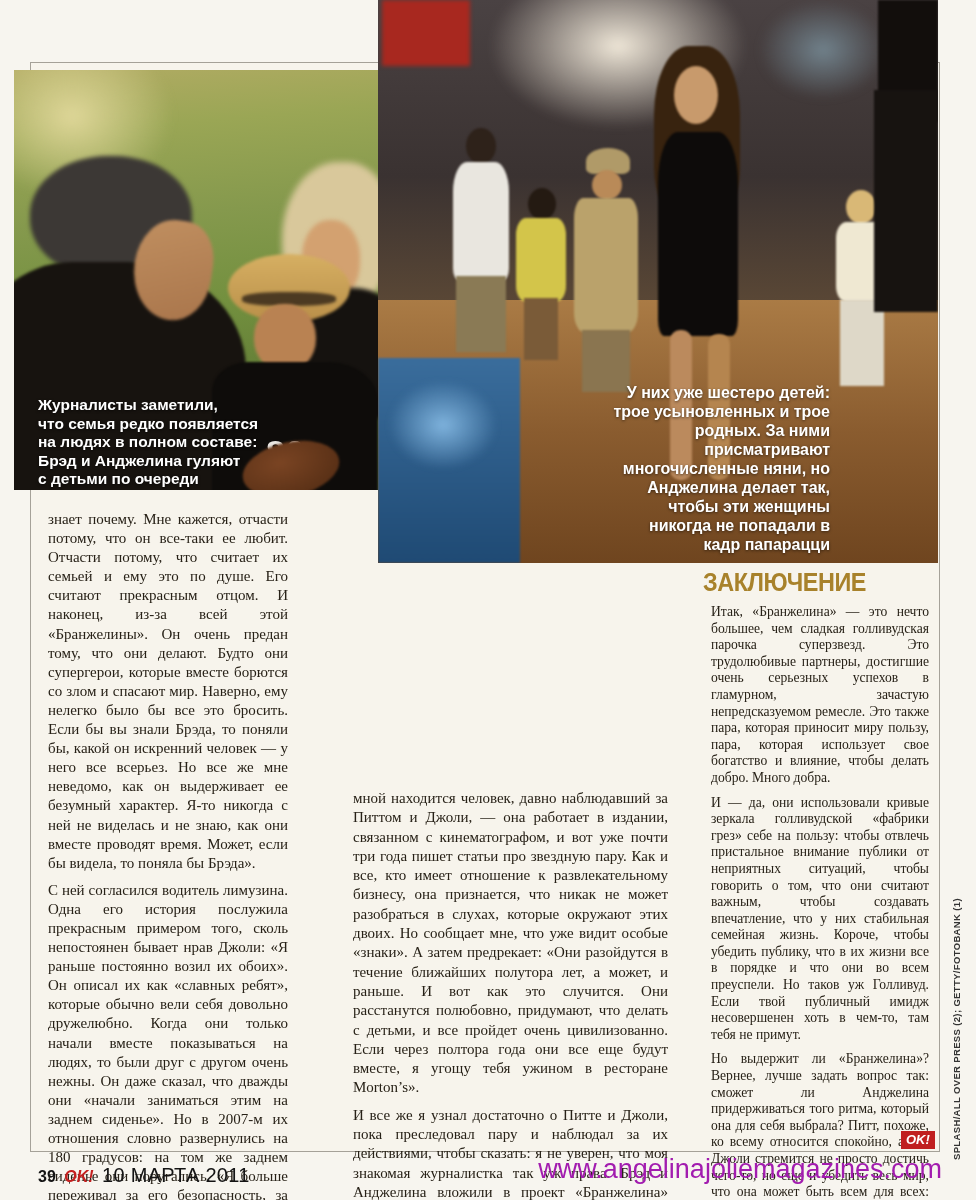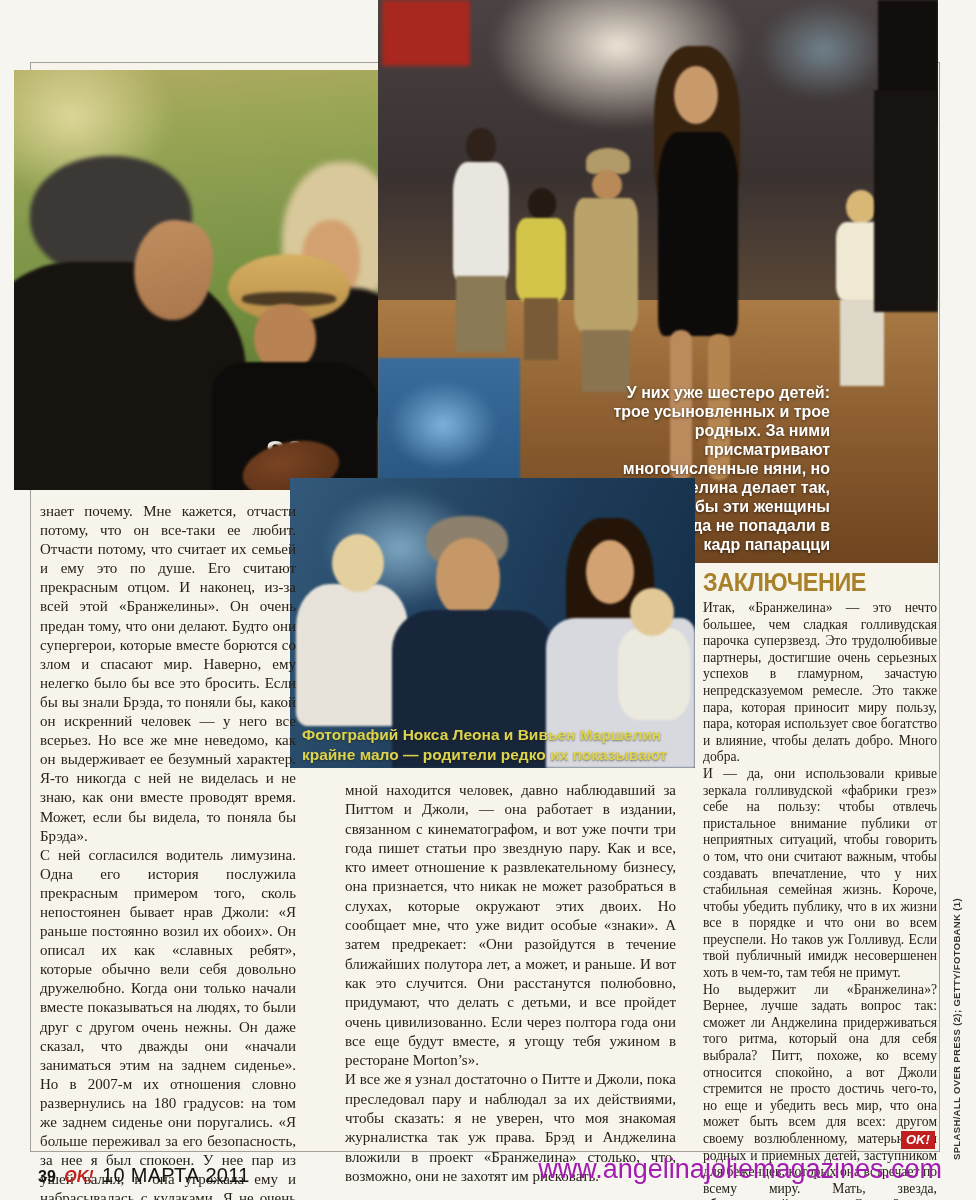--- a/index.html
+++ b/index.html
@@ -87,21 +87,21 @@
   .caption { position:absolute; font-family:"Liberation Sans",sans-serif; font-weight:bold; color:#fff; }
   #cap-left { left:24px; top:326px; width:250px; font-size:15.5px; line-height:18.6px;
     white-space:pre-line; text-shadow:0 1px 3px rgba(0,0,0,.65); }
   #cap-right { right:108px; top:383px; width:218px; text-align:right; font-size:16px; line-height:19px;
     text-shadow:0 1px 3px rgba(0,0,0,.55); }
   #cap-mid { left:12px; bottom:4px; width:385px; color:#ddd34c; font-size:15.5px; line-height:19.5px;
     text-shadow:0 1px 2px rgba(30,30,0,.55); }
 
   
   .col { position:absolute; text-align:justify; color:#272117; }
-  .col p { margin:0; }
+  .col p { margin:8px; }
   #col-left  { left:40px;  top:502px; width:256px; font-size:15px;   line-height:19.1px; }
   #col-mid   { left:345px; top:781px; width:331px; font-size:15px;   line-height:19.3px; }
   #col-right { left:703px; top:568px; width:234px; font-size:13.6px; line-height:16.6px; }
   #conclusion-heading { font-family:"Liberation Sans",sans-serif; font-weight:700; color:#a8822b;
     font-size:26px; line-height:28px; letter-spacing:-0.5px; transform:scaleX(.9); transform-origin:left; margin:0 0 4px 0; }
 
   #ok-badge { position:absolute; left:901px; top:1131px; background:#c01f1f; color:#fff;
     font:italic bold 13px "Liberation Sans",sans-serif; padding:1px 5px 2px 5px; }
 
   
@@ -128,20 +128,25 @@
     <div class="blob pl-woman-body"></div>
     <div class="blob pl-brad-beanie"></div>
     <div class="blob pl-brad-body"></div>
     <div class="blob pl-brad-face"></div>
     <div class="blob pl-mad-hat"></div>
     <div class="blob pl-mad-band"></div>
     <div class="blob pl-mad-face"></div>
     <div class="blob pl-mad-body"></div>
     <div class="blob pl-jersey-num">86</div>
     <div class="blob pl-football"></div>
+    <div id="cap-left" class="caption">Журналисты заметили,
+что семья редко появляется
+на людях в полном составе:
+Брэд и Анджелина гуляют
+с детьми по очереди</div>
   </div>
 
   <div id="photo-right" class="photo">
     <div class="blob pr-top"></div>
     <div class="blob pr-red-sign"></div>
     <div class="blob pr-glow"></div>
     <div class="blob pr-glow2"></div>
     <div class="blob pr-floor"></div>
     <div class="blob pr-blue-store"></div>
     <div class="blob pr-blue-glow"></div>
@@ -161,34 +166,20 @@
     <div class="blob pr-ang-leg1"></div>
     <div class="blob pr-ang-leg2"></div>
     <div class="blob pr-shi-head"></div>
     <div class="blob pr-shi-top"></div>
     <div class="blob pr-shi-pants"></div>
     <div class="blob pr-wom-hair"></div>
     <div class="blob pr-wom-body"></div>
     <div id="cap-right" class="caption">У них уже шестеро детей: трое усыновленных и трое родных. За ними присматривают многочисленные няни, но Анджелина делает так, чтобы эти женщины никогда не попадали в кадр папарацци</div>
   </div>
 
-  <div id="photo-middle" class="photo">
-    <div class="blob pm-glow"></div>
-    <div class="blob pm-twin1-body"></div>
-    <div class="blob pm-twin1-head"></div>
-    <div class="blob pm-brad-hair"></div>
-    <div class="blob pm-brad-face"></div>
-    <div class="blob pm-brad-body"></div>
-    <div class="blob pm-ang-hair"></div>
-    <div class="blob pm-ang-shirt"></div>
-    <div class="blob pm-ang-face"></div>
-    <div class="blob pm-twin2-body"></div>
-    <div class="blob pm-twin2-head"></div>
-    <div id="cap-mid" class="caption">Фотографий Нокса Леона и Вивьен Маршелин крайне мало — родители редко их показывают</div>
-  </div>
 
   <div id="col-left" class="col">
     <p>знает почему. Мне кажется, отчасти потому, что он все-таки ее любит. Отчасти потому, что считает их семьей и ему это по душе. Его считают прекрасным отцом. И наконец, из-за всей этой «Бранжелины». Он очень предан тому, что они делают. Будто они супергерои, которые вместе борются со злом и спасают мир. Наверно, ему нелегко было бы все это бросить. Если бы вы знали Брэда, то поняли бы, какой он искренний человек — у него все всерьез. Но все же мне неведомо, как он выдерживает ее безумный характер. Я-то никогда с ней не виделась и не знаю, как они вместе проводят время. Может, если бы видела, то поняла бы Брэда».</p>
     <p>С ней согласился водитель лимузина. Одна его история послужила прекрасным примером того, сколь непостоянен бывает нрав Джоли: «Я раньше постоянно возил их обоих». Он описал их как «славных ребят», которые обычно вели себя довольно дружелюбно. Когда они только начали вместе показываться на людях, то были друг с другом очень нежны. Он даже сказал, что дважды они «начали заниматься этим на заднем сиденье». Но в 2007-м их отношения словно развернулись на 180 градусов: на том же заднем сиденье они поругались. «Я больше переживал за его безопасность, за нее я был спокоен. У нее пар из ушей валил, и она угрожала ему и набрасывалась с кулаками. Я не очень понял, из-за чего был весь сыр-бор, но теперь мне даже странно подумать, что кто-то захочет быть с ней, какой бы сексуальной она ни была. У нее же нрав как у кобры!»</p>
 
   </div>
 
   <div id="col-mid" class="col">
     <p>мной находится человек, давно наблюдавший за Питтом и Джоли, — она работает в издании, связанном с кинематографом, и вот уже почти три года пишет статьи про звездную пару. Как и все, кто имеет отношение к развлекательному бизнесу, она признается, что никак не может разобраться в слухах, которые окружают этих двоих. Но сообщает мне, что уже видит особые «знаки». А затем предрекает: «Они разойдутся в течение ближайших полутора лет, а может, и раньше. И вот как это случится. Они расстанутся полюбовно, придумают, что делать с детьми, и все пройдет очень цивилизованно. Если через полтора года они все еще будут вместе, я угощу тебя ужином в ресторане Morton’s».</p>
     <p>И все же я узнал достаточно о Питте и Джоли, пока преследовал пару и наблюдал за их действиями, чтобы сказать: я не уверен, что моя знакомая журналистка так уж права. Брэд и Анджелина вложили в проект «Бранжелина» столько, что, возможно, они не захотят им рисковать.</p>

